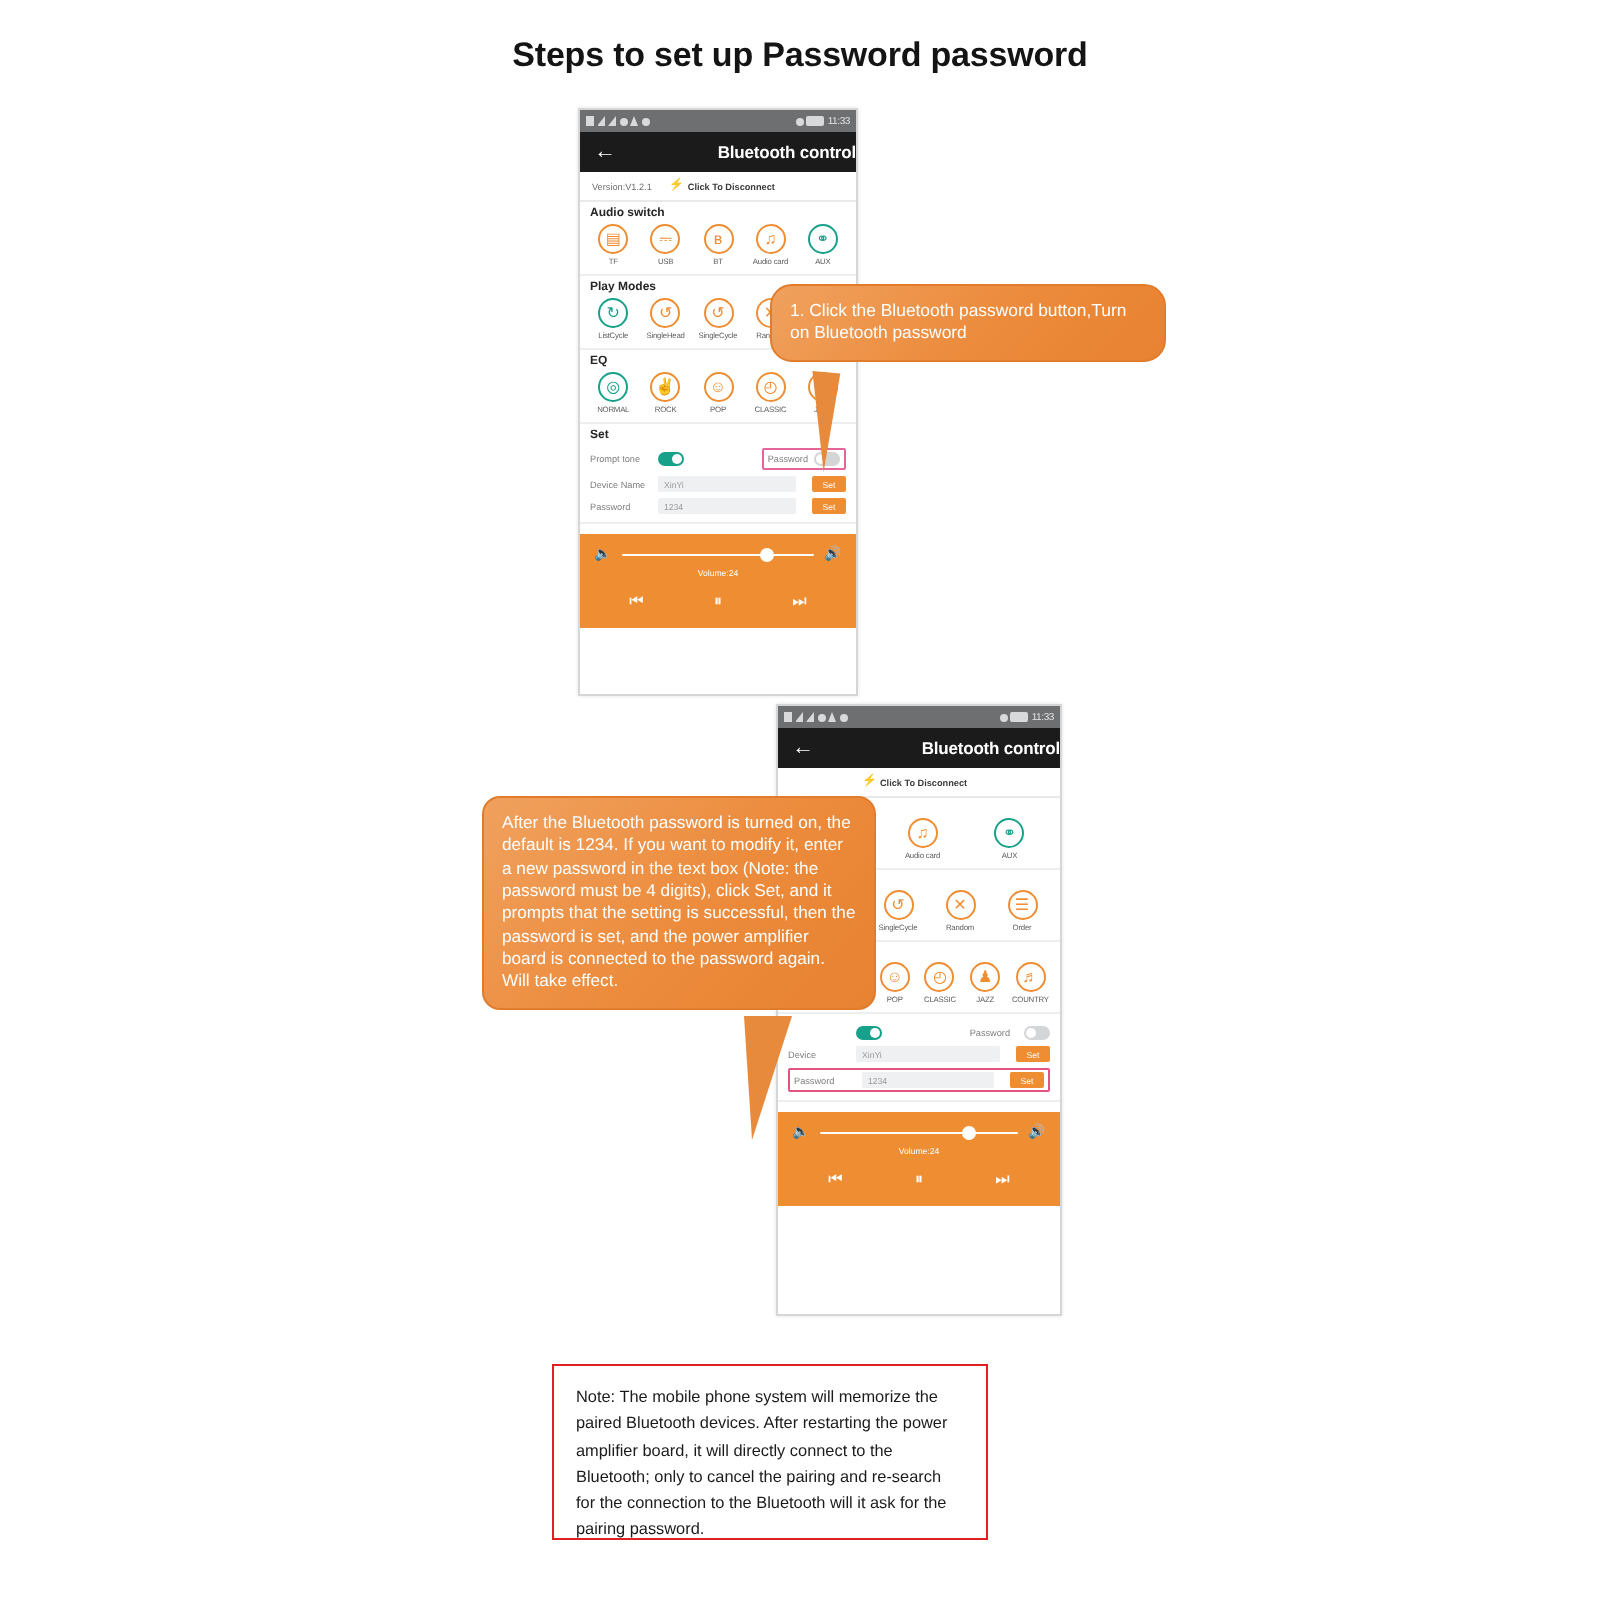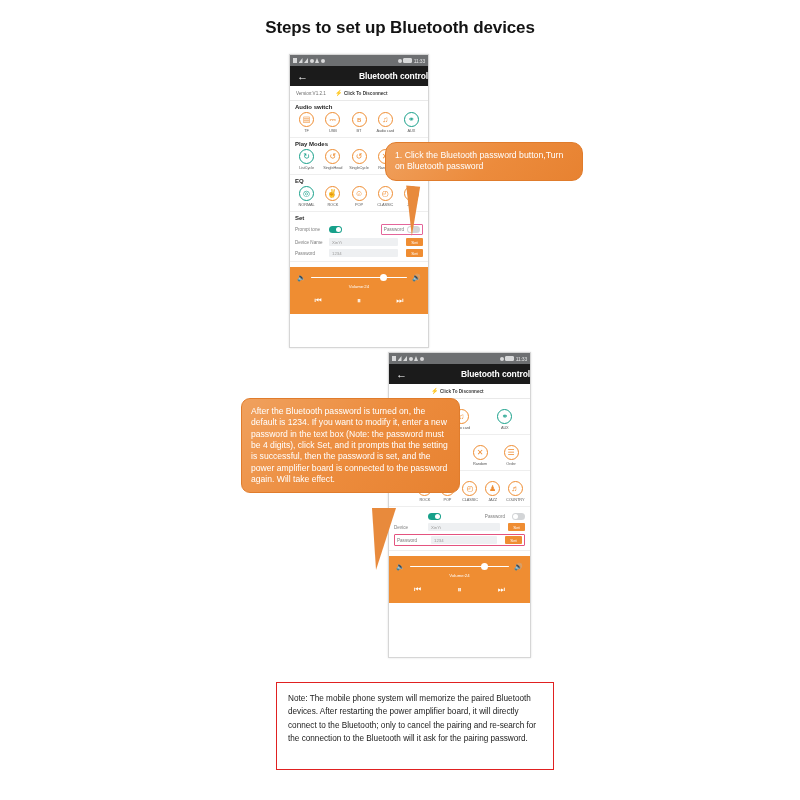--- a/index.html
+++ b/index.html
@@ -175,21 +175,21 @@
     border-radius: 9px;
     color: #ffffff;
     padding: 7px 9px;
     line-height: 1.32;
   }
   #callout-one {
     left: 385px; top: 142px; width: 198px;
     font-size: 8.7px; border-radius: 11px;
   }
   #callout-two {
-    left: 241px; top: 398px; width: 219px;
+    left: 241px; top: 398px; width: 197px;
     font-size: 8.6px; border-radius: 9px;
   }
   .tail { position: absolute; width: 0; height: 0; }
   #tail-one {
     left: 404px; top: 186px;
     border-left: 10px solid transparent;
     border-right: 4px solid transparent;
     border-top: 50px solid #e88a3c;
     transform: rotate(5deg);
     z-index: 0;
@@ -199,33 +199,33 @@
     border-left: 4px solid transparent;
     border-right: 20px solid transparent;
     border-top: 62px solid #e88a3c;
     z-index: 6;
   }
 
   
   #note-box {
     position: absolute;
     left: 276px; top: 682px;
-    width: 278px; height: 88px;
+    width: 218px; height: 88px;
     border: 1.5px solid #e02121;
     background: #ffffff;
     padding: 9px 11px;
     font-size: 8.2px;
     line-height: 1.62;
     color: #1b1b1b;
   }
 </style>
 </head>
 <body>
 
-<div class="page-title">Steps to set up Bluetooth devices</div>
+<div class="page-title">Steps to set up Password password</div>
 
 <div class="phone" id="phone-one">
 
   <div class="statusbar">
     <div class="sb-left">
       <span class="sb-ico"></span>
       <span class="sb-ico t"></span>
       <span class="sb-ico t"></span>
       <span class="sb-ico d"></span>
       <span class="sb-ico s"></span>

